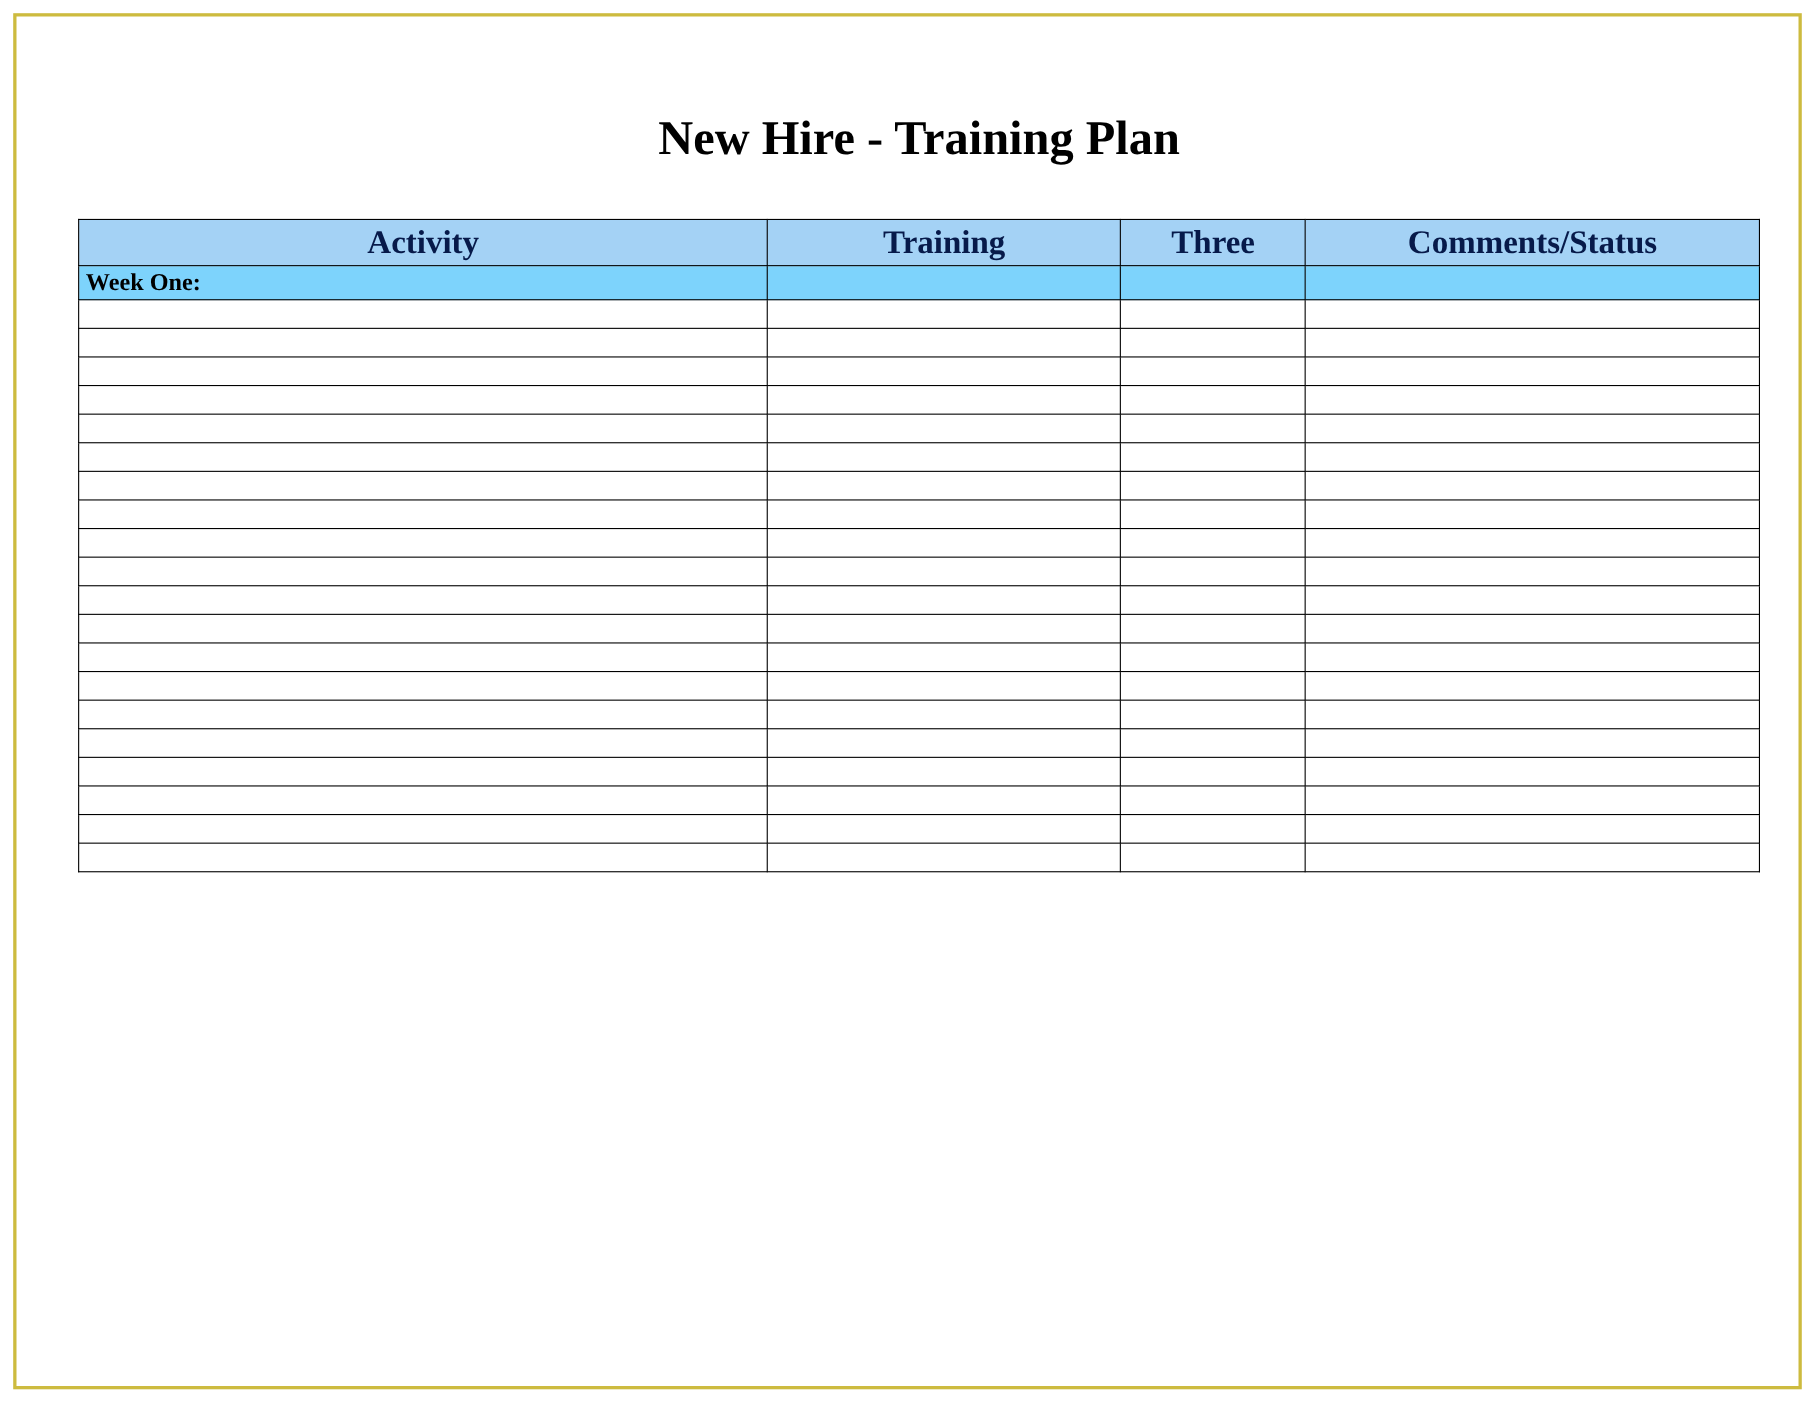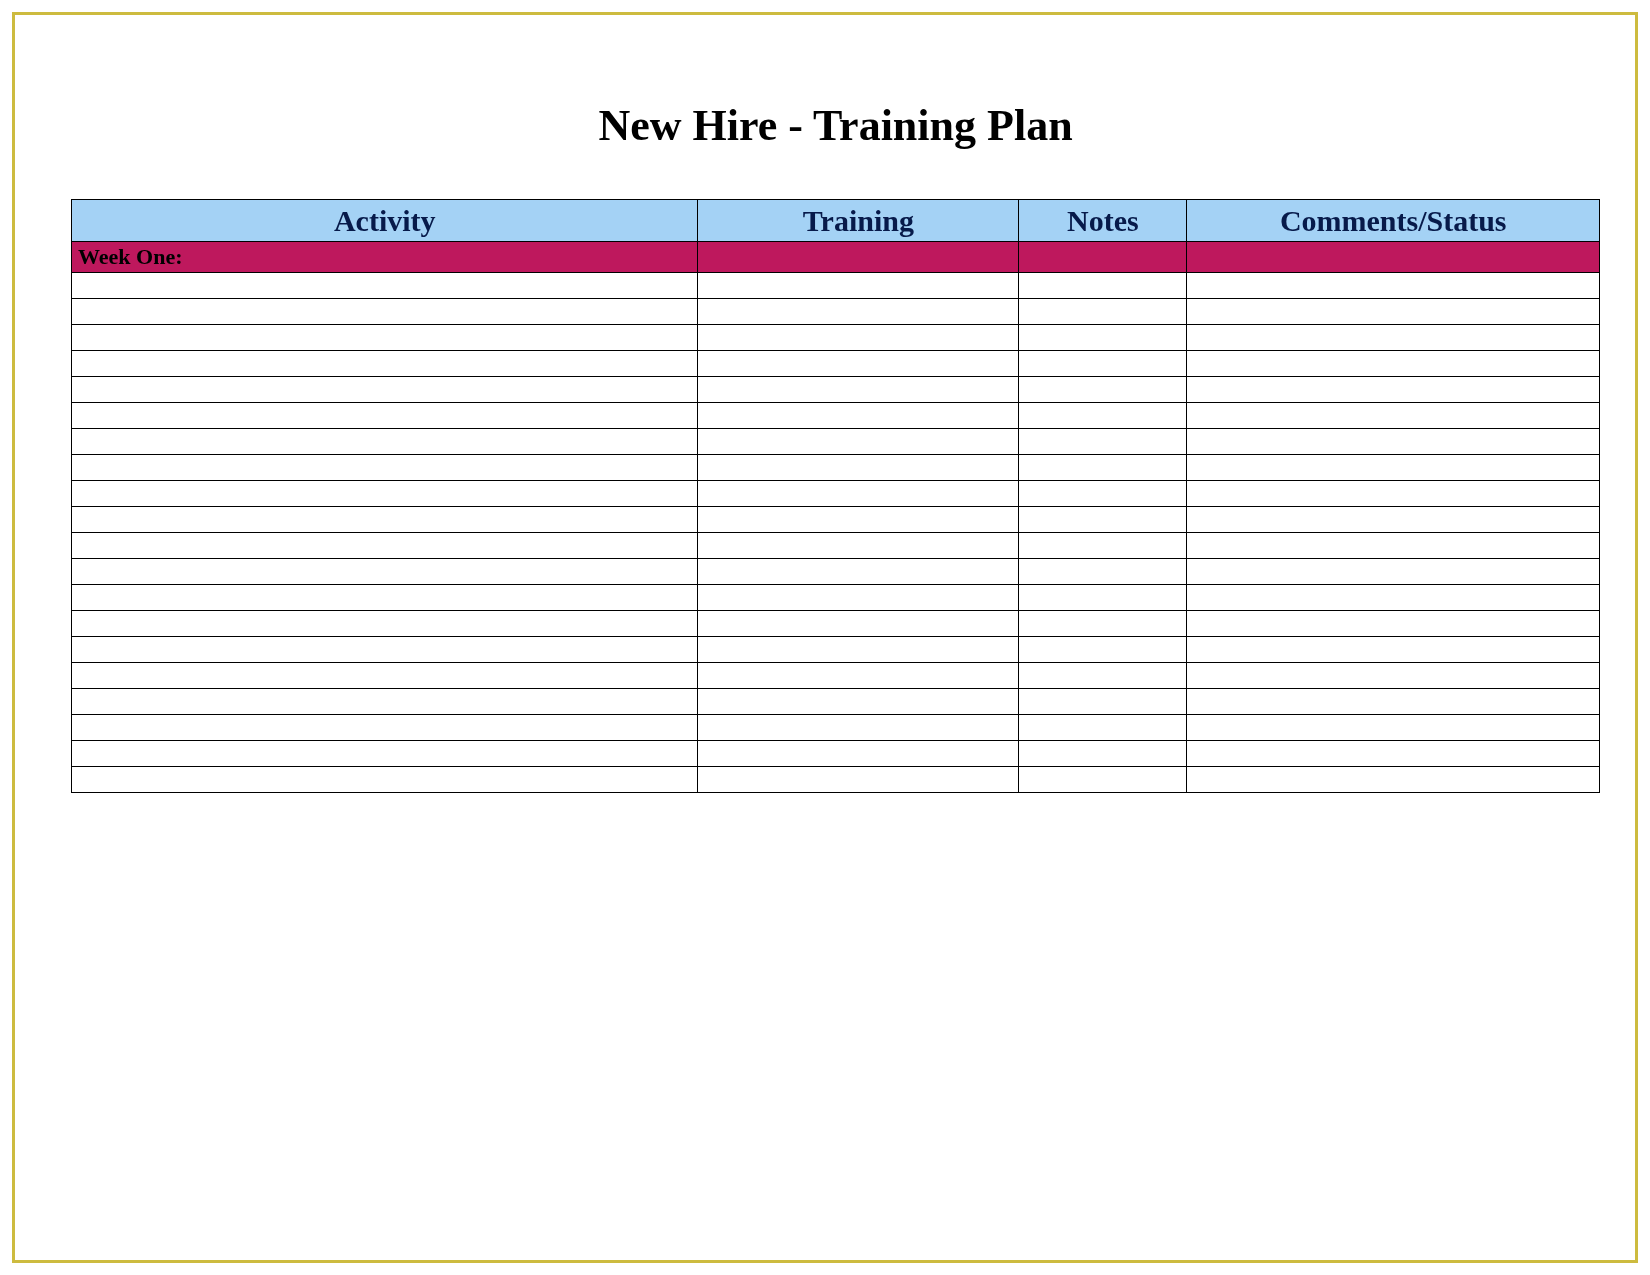--- a/index.html
+++ b/index.html
@@ -61,21 +61,21 @@
     .col-resource {
       width: 21%;
     }
     .col-status {
       width: 11%;
     }
     .col-comments {
       width: 27%;
     }
     .section-row td {
-      background: #be185d;
+      background: #7dd3fc;
       font-weight: bold;
       font-size: 22px;
       color: #000;
       height: 30px;
       text-align: left;
     }
     .data-row td {
       background: #ffffff;
       height: 26px;
     }
@@ -92,21 +92,21 @@
     <colgroup>
       <col class="col-activity">
       <col class="col-resource">
       <col class="col-status">
       <col class="col-comments">
     </colgroup>
     <thead>
       <tr>
         <th>Activity</th>
         <th>Training</th>
-        <th>Notes</th>
+        <th>Three</th>
         <th>Comments/Status</th>
       </tr>
     </thead>
     <tbody id="tbody">
     <tr class="section-row">
           <td>Week One:</td>
           <td></td>
           <td></td>
           <td></td>
         </tr>

